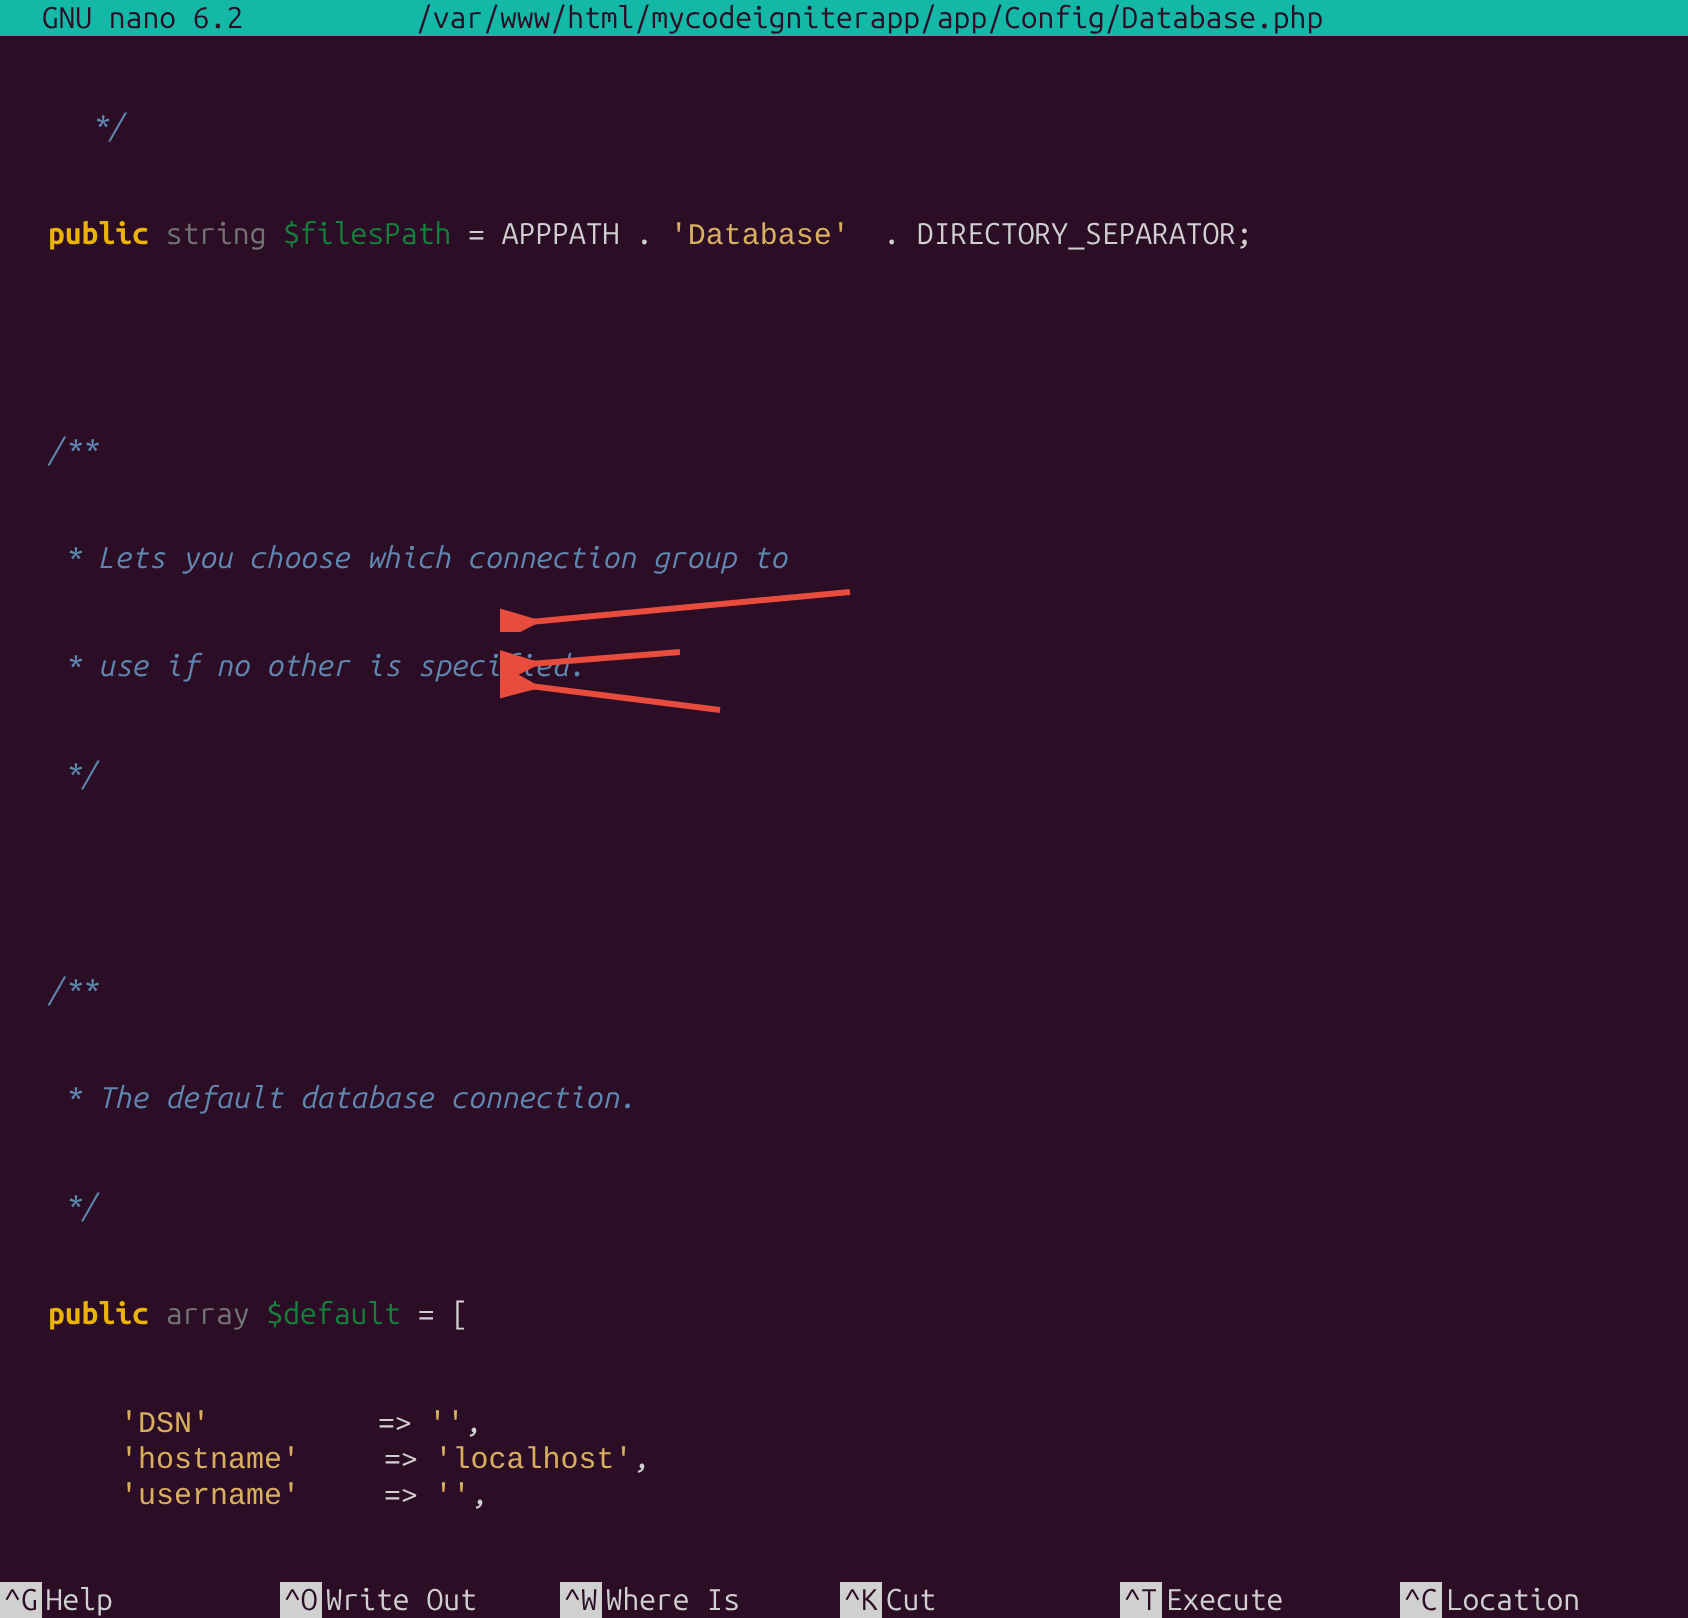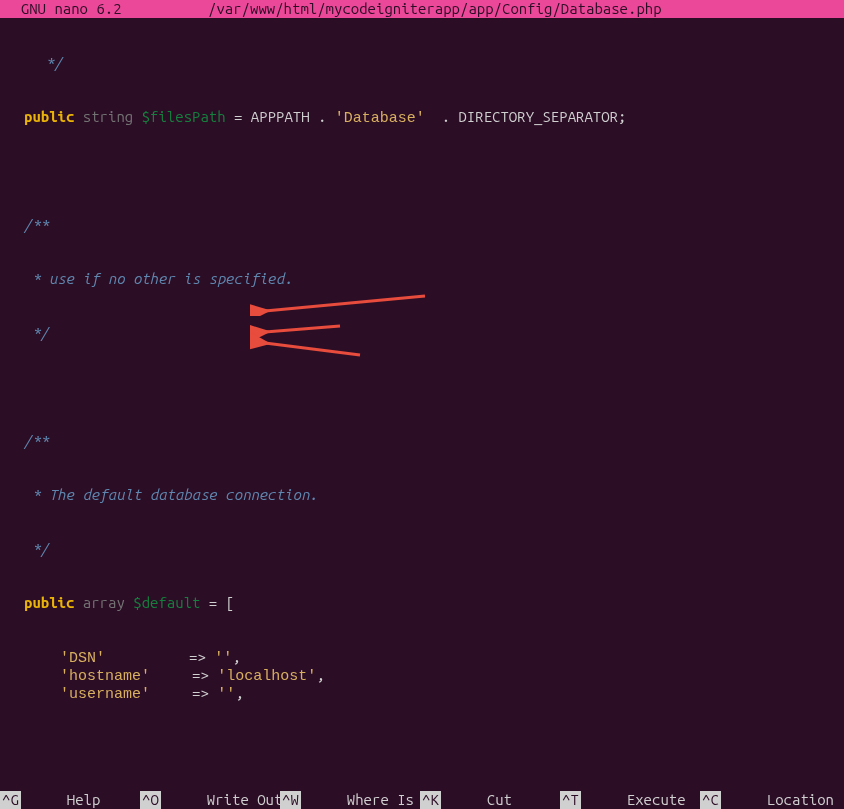--- a/index.html
+++ b/index.html
@@ -8,21 +8,21 @@
     color: #d0d0d0;
     font-family: 'Ubuntu Mono', 'Courier New', monospace;
     font-size: 15px;
     line-height: 18px;
     width: 844px;
     height: 809px;
     overflow: hidden;
     position: relative;
   }
   .header {
-    background: #ec4899;
+    background: #14b8a6;
     color: #2c0d26;
     height: 18px;
     display: flex;
     white-space: pre;
   }
   .header .left { padding-left: 4px; }
   .header .path { position: absolute; left: 208px; }
   .editor {
     padding: 0 4px;
     white-space: pre;
@@ -50,35 +50,36 @@
     height: 18px;
     color: #d0d0d0;
   }
   .footer .item { display: flex; align-items: center; }
   .footer .key {
     background: #d0d0d0;
     color: #2c0d26;
     padding: 0 2px;
     margin-right: 2px;
   }
-  .footer .lbl { margin-right: 8px; margin-left: 44px; }
+  .footer .lbl { margin-right: 8px; }
 </style>
 </head>
 <body>
 
 <div class="header">
   <span class="left">  GNU nano 6.2</span>
   <span class="path">/var/www/html/mycodeigniterapp/app/Config/Database.php</span>
 </div>
 
 <div class="editor">
   <div class="line"><span class="comment">     */</span></div>
   <div class="line indent1"><span class="kw">public</span> <span class="type">string</span> <span class="var">$filesPath</span><span> = APPPATH . </span><span class="str">'Database'</span><span>  . DIRECTORY_SEPARATOR;</span></div>
   <div class="line"></div>
   <div class="line indent1"><span class="comment">/**</span></div>
+  <div class="line indent1"><span class="comment"> * Lets you choose which connection group to</span></div>
   <div class="line indent1"><span class="comment"> * use if no other is specified.</span></div>
   <div class="line indent1"><span class="comment"> */</span></div>
   <div class="line"></div>
   <div class="line indent1"><span class="comment">/**</span></div>
   <div class="line indent1"><span class="comment"> * The default database connection.</span></div>
   <div class="line indent1"><span class="comment"> */</span></div>
   <div class="line indent1"><span class="kw">public</span> <span class="type">array</span> <span class="var">$default</span><span> = [</span></div>
   <div id="arr-container"><div class="line indent2"><span class="str">'DSN'</span><span>          =&gt; </span><span class="str">''</span><span>,</span></div><div class="line indent2"><span class="str">'hostname'</span><span>     =&gt; </span><span class="str">'localhost'</span><span>,</span></div><div class="line indent2"><span class="str">'username'</span><span>     =&gt; </span><span class="str">''</span><span>,</span></div></div>
   
   

